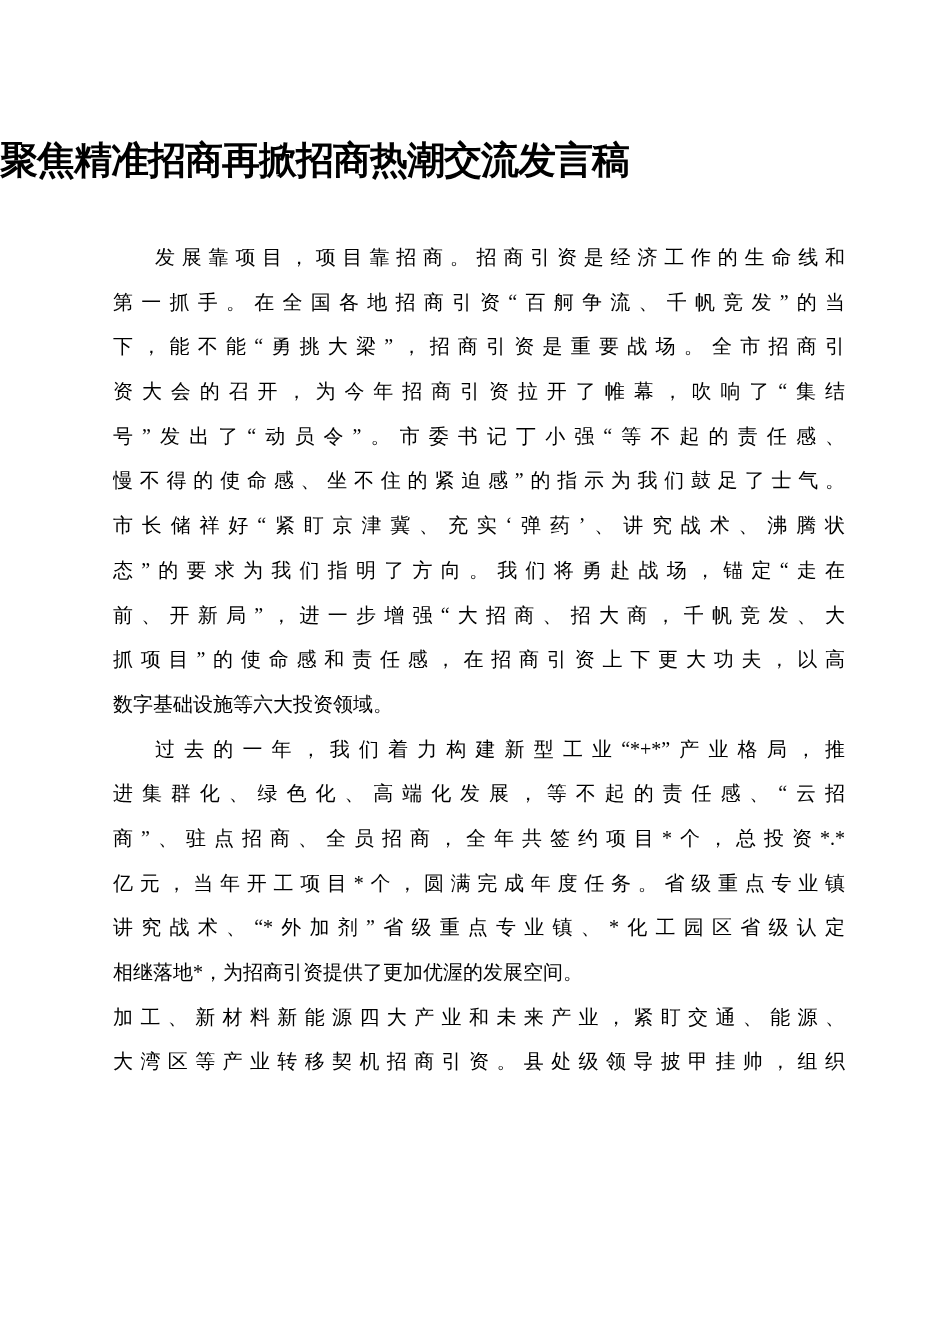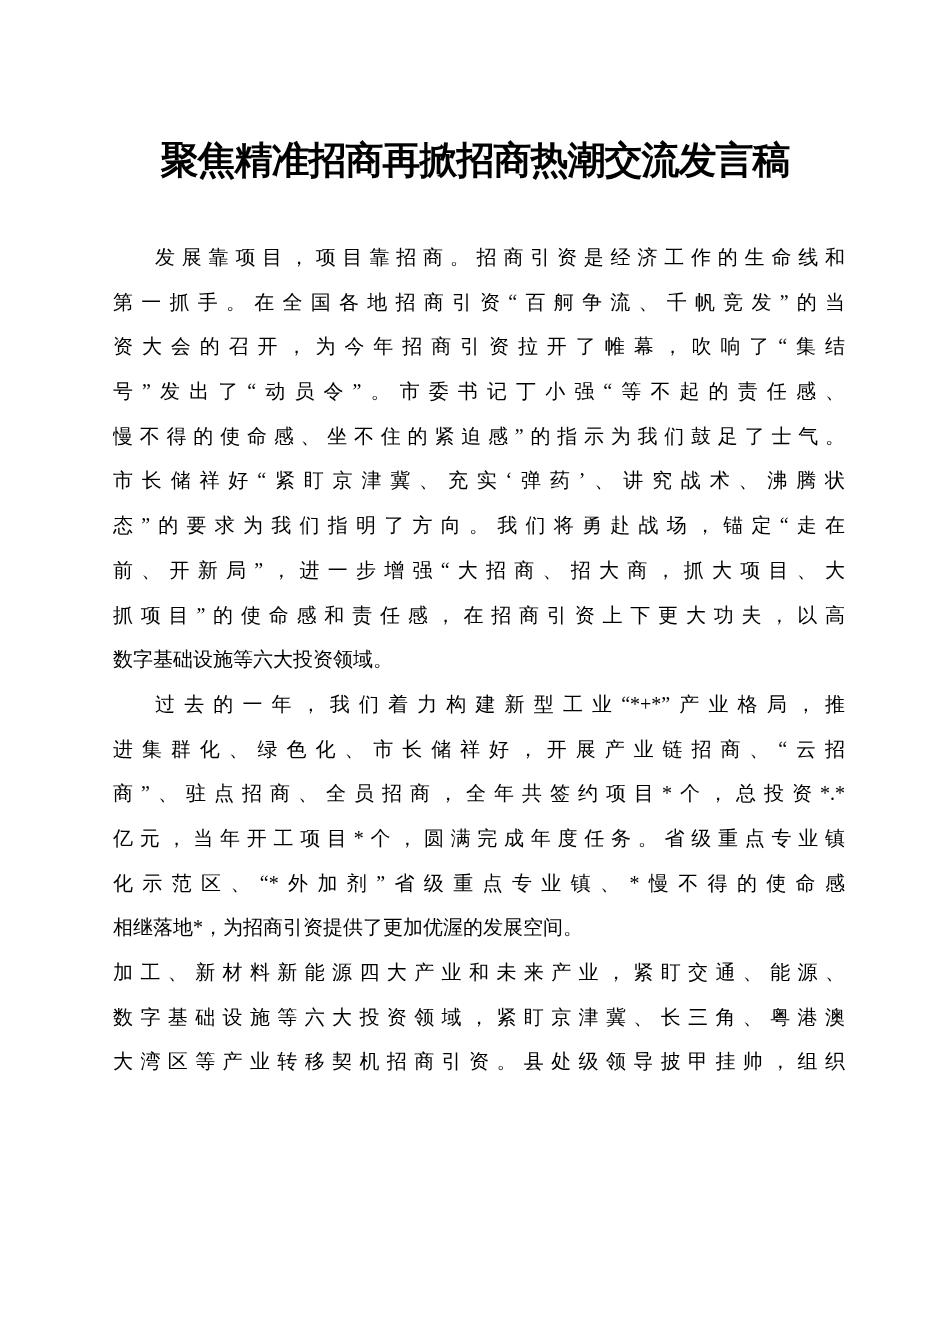--- a/index.html
+++ b/index.html
@@ -13,21 +13,20 @@
     height: 1344px;
     background: #ffffff;
     overflow: hidden;
     font-family: "Liberation Serif", serif;
     color: #000000;
   }
   .doc-title {
     margin: 134px 0 0 0;
     height: 52px;
     line-height: 52px;
-    text-align: center;
     font-size: 38px;
     font-weight: 700;
     letter-spacing: -1px;
     color: #000000;
     font-family: "Liberation Serif", serif;
   }
   .doc-body {
     width: 732px;
     margin: 49px 0 0 113px;
   }
@@ -49,31 +48,31 @@
   }
 </style>
 </head>
 <body>
 
 <div class="page">
   <h1 class="doc-title">聚焦精准招商再掀招商热潮交流发言稿</h1>
   <div class="doc-body">
       <div class="doc-line first">发展靠项目，项目靠招商。招商引资是经济工作的生命线和</div>
       <div class="doc-line">第一抓手。在全国各地招商引资“百舸争流、千帆竞发”的当</div>
+      <div class="doc-line">下，能不能“勇挑大梁”，招商引资是重要战场。全市招商引</div>
       <div class="doc-line">资大会的召开，为今年招商引资拉开了帷幕，吹响了“集结</div>
       <div class="doc-line">号”发出了“动员令”。市委书记丁小强“等不起的责任感、</div>
       <div class="doc-line">慢不得的使命感、坐不住的紧迫感”的指示为我们鼓足了士气。</div>
       <div class="doc-line">市长储祥好“紧盯京津冀、充实‘弹药’、讲究战术、沸腾状</div>
       <div class="doc-line">态”的要求为我们指明了方向。我们将勇赴战场，锚定“走在</div>
-      <div class="doc-line">前、开新局”，进一步增强“大招商、招大商，抓大项目、大</div>
+      <div class="doc-line">前、开新局”，进一步增强“大招商、招大商，千帆竞发、大</div>
       <div class="doc-line">抓项目”的使命感和责任感，在招商引资上下更大功夫，以高</div>
       <div class="doc-line para-end">数字基础设施等六大投资领域。</div>
       <div class="doc-line first">过去的一年，我们着力构建新型工业“*+*”产业格局，推</div>
-      <div class="doc-line">进集群化、绿色化、市长储祥好，开展产业链招商、“云招</div>
+      <div class="doc-line">进集群化、绿色化、高端化发展，等不起的责任感、“云招</div>
       <div class="doc-line">商”、驻点招商、全员招商，全年共签约项目*个，总投资*.*</div>
       <div class="doc-line">亿元，当年开工项目*个，圆满完成年度任务。省级重点专业镇</div>
-      <div class="doc-line">化示范区、“*外加剂”省级重点专业镇、*慢不得的使命感</div>
+      <div class="doc-line">讲究战术、“*外加剂”省级重点专业镇、*化工园区省级认定</div>
       <div class="doc-line para-end">相继落地*，为招商引资提供了更加优渥的发展空间。</div>
       <div class="doc-line">加工、新材料新能源四大产业和未来产业，紧盯交通、能源、</div>
-      <div class="doc-line">数字基础设施等六大投资领域，紧盯京津冀、长三角、粤港澳</div>
       <div class="doc-line">大湾区等产业转移契机招商引资。县处级领导披甲挂帅，组织</div>
     </div>
 </div>
 
 </body></html>

